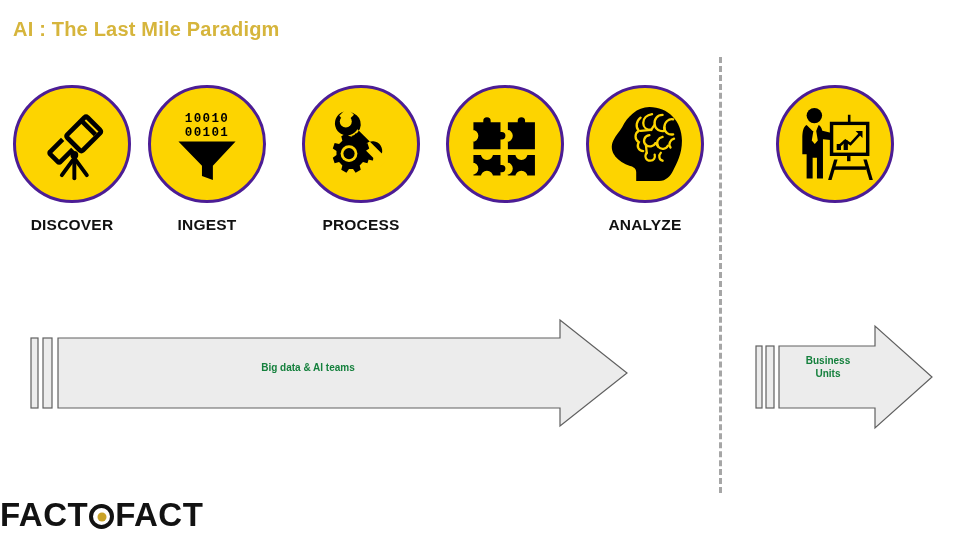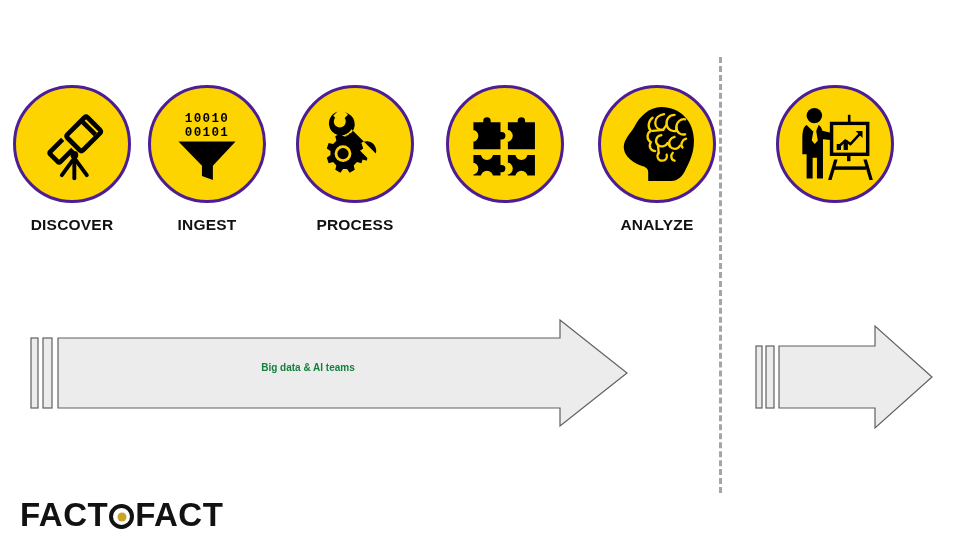--- a/index.html
+++ b/index.html
@@ -91,21 +91,21 @@
     color: #15803d;
     text-align: center;
     line-height: 1.28;
     white-space: pre-line;
     pointer-events: none;
   }
 
   
   .logo {
     position: absolute;
-    left: 20px;
+    left: 0;
     top: 497px;
     display: flex;
     align-items: center;
     height: 36px;
   }
   .logo-text {
     font-size: 33px;
     font-weight: bold;
     color: #121212;
     letter-spacing: 0.5px;
@@ -134,20 +134,21 @@
     border-radius: 50%;
     background: #c9a227;
     transform: translate(-50%, -50%);
   }
 </style>
 </head>
 <body>
 
 <div class="slide">
 
+  <div class="slide-title">AI : The Last Mile Paradigm</div>
 
   <div class="stage" style="left:-3px;">
     <div class="disc">
       <svg width="78" height="78" viewBox="0 0 100 100">
         <g fill="#000" stroke="#000" stroke-width="2" stroke-linejoin="round">
 
           <path d="M44 38 L66 16 A3 3 0 0 1 70 16 L86 32 A3 3 0 0 1 86 36 L64 58 A3 3 0 0 1 60 58 L44 42 A3 3 0 0 1 44 38 Z" fill="none" stroke-width="6"></path>
 
           <path d="M38 44 L22 60 A2 2 0 0 0 22 63 L32 73 A2 2 0 0 0 35 73 L51 57" fill="none" stroke-width="6"></path>
 
@@ -169,21 +170,21 @@
       <svg width="84" height="84" viewBox="0 0 100 100">
         <text x="50" y="24" font-family="Liberation Mono, monospace" font-size="15" font-weight="bold" text-anchor="middle" fill="#000" letter-spacing="1.6">10010</text>
         <text x="50" y="40" font-family="Liberation Mono, monospace" font-size="15" font-weight="bold" text-anchor="middle" fill="#000" letter-spacing="1.6">00101</text>
 
         <path d="M16 47 L84 47 L57 76 L57 93 L44 88 L44 76 Z" fill="#000"></path>
       </svg>
     </div>
     <div class="caption">INGEST</div>
   </div>
 
-  <div class="stage" style="left:280px;">
+  <div class="stage" style="left:286px;">
     <div class="disc">
       <svg width="80" height="80" viewBox="0 0 100 100">
 
         <g fill="#000">
           <path d="M29 18 L38 27 L31 34 L22 25 L20 11 C20 11 30 5 38 9 L44 15 L61 32
                    L78 49 L84 55 C88 63 82 73 74 73 L66 65 L73 58 L82 67 L88 60
                    L48 20 Z" opacity="0"></path>
         </g>
         <g stroke="#000" fill="#000">
 
@@ -221,21 +222,21 @@
           <path d="M52 22 h12 a6 6 0 1 1 12 0 h12 v36 H52 v-12 a6 6 0 1 0 0 -12 Z"></path>
 
           <path d="M10 62 h12 a6 6 0 1 0 12 0 h12 v12 a6 6 0 1 1 0 12 v4 h-12 a6 6 0 1 0 -12 0 H10 v-4 a6 6 0 1 0 0 -12 Z"></path>
 
           <path d="M52 62 h12 a6 6 0 1 0 12 0 h12 v28 h-12 a6 6 0 1 0 -12 0 H52 v-4 a6 6 0 1 0 0 -12 Z"></path>
         </g>
       </svg>
     </div>
   </div>
 
-  <div class="stage" style="left:582px;text-align:center;">
+  <div class="stage" style="left:570px;text-align:center;">
     <div class="disc">
       <svg width="88" height="88" viewBox="0 0 100 100">
 
         <path d="M55 8 C76 8 92 24 92 46 C92 62 86 72 82 80 C79 86 74 92 66 92
                  L40 92 L40 82 C40 78 37 76 33 75 C26 73 20 69 16 64
                  C12 58 11 52 14 46 C17 40 21 36 24 31 C30 19 41 8 55 8 Z" fill="#000"></path>
 
         <path d="M16 62 C13 66 12 70 16 72 L23 74 L23 79 L20 82 L24 86 L24 92 L14 92 L8 80 Z" fill="#fdd400"></path>
 
         <g stroke="#fdd400" stroke-width="2.6" fill="none" stroke-linecap="round">
@@ -304,20 +305,22 @@
     </svg>
     <div class="arrow-label" style="left:28px; top:44px; width:500px;">Big data &amp; AI teams</div>
   </div>
 
   <div class="arrow-wrap" style="left:755px; top:318px;">
     <svg width="180" height="110" viewBox="0 0 180 110">
       <rect x="1" y="28" width="6" height="62" fill="#ececec" stroke="#606060" stroke-width="1.2"></rect>
       <rect x="11" y="28" width="8" height="62" fill="#ececec" stroke="#606060" stroke-width="1.2"></rect>
       <path d="M24 28 L120 28 L120 8 L177 59 L120 110 L120 90 L24 90 Z" fill="#ececec" stroke="#606060" stroke-width="1.2"></path>
     </svg>
+    <div class="arrow-label" style="left:24px; top:37px; width:98px;">Business
+Units</div>
   </div>
 
   <div class="logo">
     <div class="logo-text">
       <span>FACT</span>
       <span class="logo-o"></span>
       <span>FACT</span>
     </div>
   </div>
 

